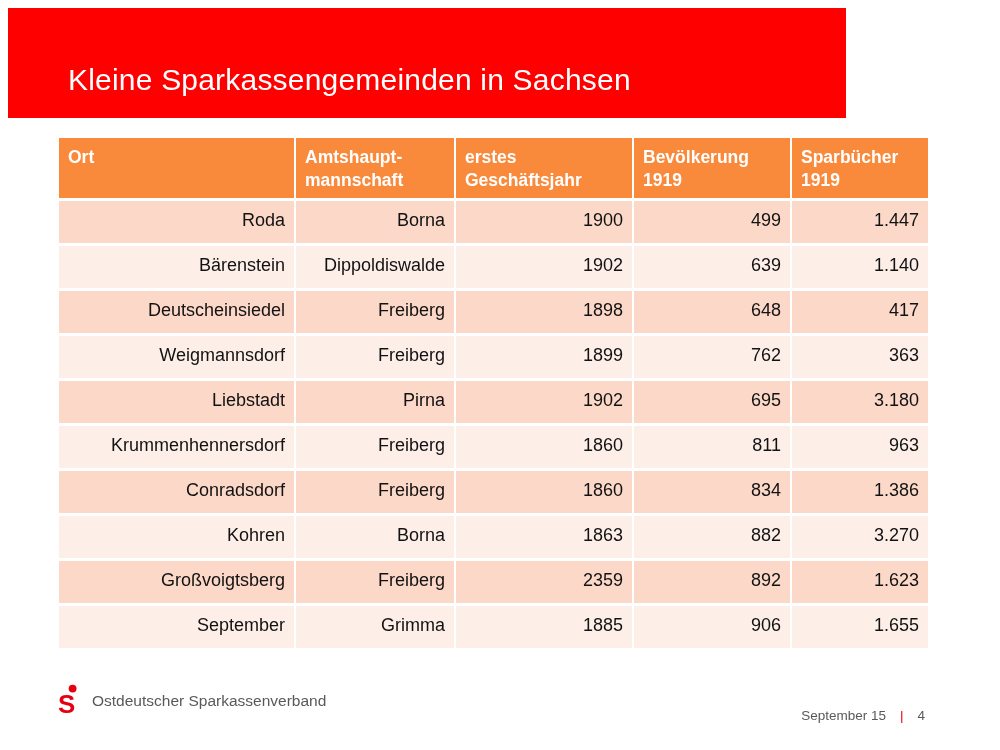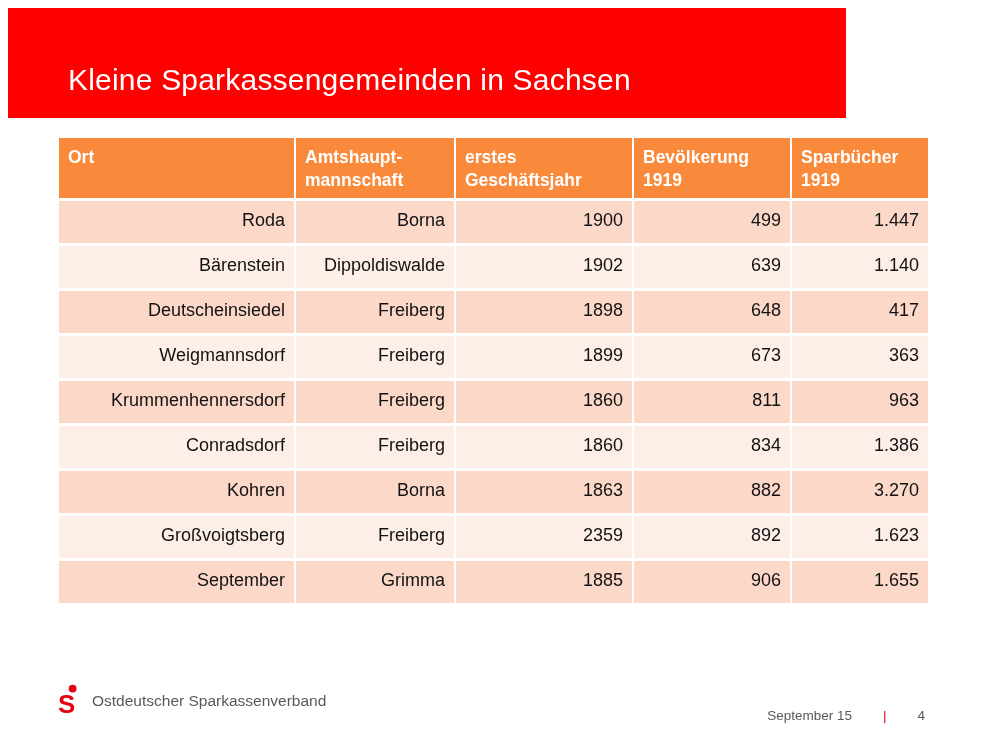--- a/index.html
+++ b/index.html
@@ -83,21 +83,21 @@
     left: 92px; top: 692px;
     line-height: 17px;
     font-size: 15.5px;
   }
   .brand-line1 { color: var(--brand-red, #E50012); }
   .brand-line2 { color: var(--footer-gray, #595959); }
   .page-block {
     position: absolute;
     right: 75px; top: 708px;
     display: flex;
-    gap: 31px;
+    gap: 14px;
     font-size: 13.5px;
     color: var(--footer-gray, #595959);
     align-items: baseline;
   }
   .page-sep { color: var(--brand-red, #E50012); }
 </style>
 </head>
 <body>
 
 <div class="slide">
@@ -146,22 +146,29 @@
           <td>Deutscheinsiedel</td>
           <td>Freiberg</td>
           <td>1898</td>
           <td>648</td>
           <td class="num">417</td>
         </tr>
         <tr>
           <td>Weigmannsdorf</td>
           <td>Freiberg</td>
           <td>1899</td>
-          <td>673</td>
+          <td>762</td>
           <td class="num">363</td>
+        </tr>
+        <tr>
+          <td>Liebstadt</td>
+          <td>Pirna</td>
+          <td>1902</td>
+          <td>695</td>
+          <td class="num">3.180</td>
         </tr>
         <tr>
           <td>Krummenhennersdorf</td>
           <td>Freiberg</td>
           <td>1860</td>
           <td>811</td>
           <td class="num">963</td>
         </tr>
         <tr>
           <td>Conradsdorf</td>

